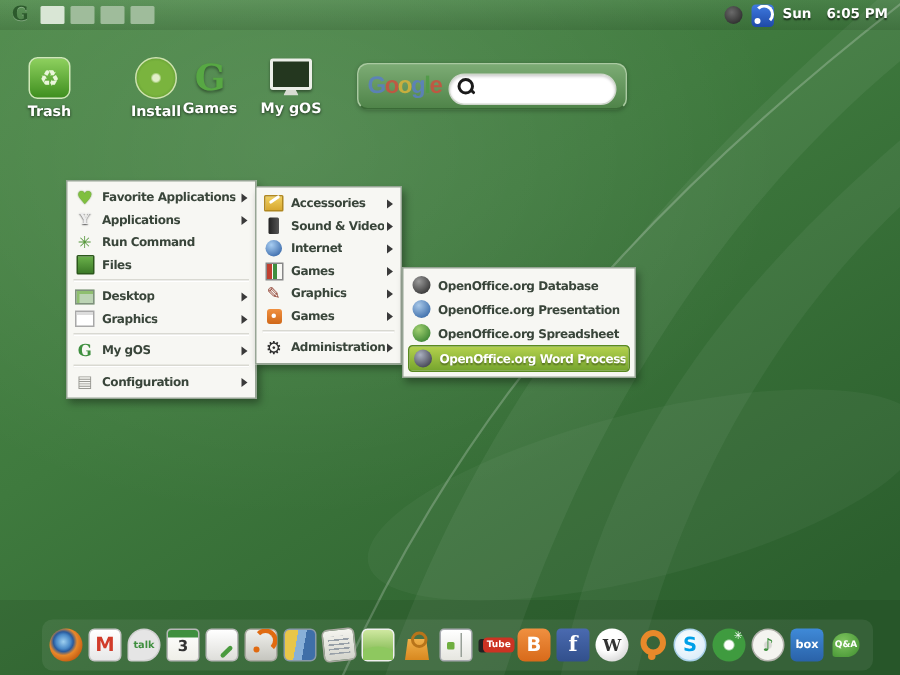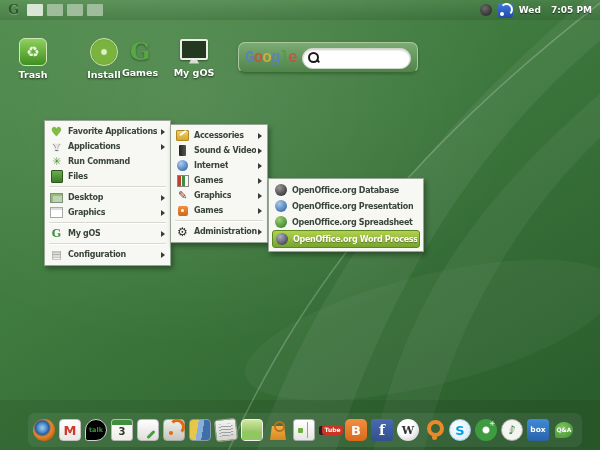--- a/index.html
+++ b/index.html
@@ -46,21 +46,21 @@
     clip-path:polygon(20% 0,80% 0,100% 100%,0 100%);}
   .dic-label{color:#fff;font-size:9.5px;font-weight:bold;
     text-shadow:0 1px 2px rgba(0,0,0,.7);white-space:nowrap;}
 
   
   #gsearch{position:absolute;left:238px;top:42px;width:180px;height:31px;
     border-radius:7px;background:linear-gradient(#7cab74,#4f8449);
     border:1px solid #a9c9a0;border-bottom-color:#3a6a36;
     display:flex;align-items:center;padding:0 6px;box-sizing:border-box;
     box-shadow:0 1px 3px rgba(0,0,0,.25);}
-  .glogo{font-family:Liberation Mono, monospace;font-weight:bold;font-size:16px;
+  .glogo{font-family:Liberation Sans, sans-serif;font-weight:bold;font-size:16px;
     letter-spacing:-1px;opacity:.85;margin-right:5px;line-height:1;}
   .gfield{position:relative;flex:1;height:21px;}
   #ginput{width:100%;height:100%;box-sizing:border-box;border:1px solid #cfd6cc;
     border-radius:11px;background:#fff;padding:0 6px 0 20px;font-size:10px;outline:none;
     box-shadow:inset 0 1px 2px rgba(0,0,0,.2);}
   .mag{position:absolute;left:6px;top:5px;width:7px;height:7px;border:2px solid #1a1a1a;
     border-radius:50%;}
   .mag::after{content:"";position:absolute;left:6px;top:6px;width:4px;height:2px;
     background:#1a1a1a;transform:rotate(45deg);border-radius:1px;}
 
@@ -122,21 +122,21 @@
   #dock{position:absolute;left:28px;top:413px;width:554px;height:34px;
     background:rgba(255,255,255,.07);border-radius:7px;display:flex;align-items:center;
     gap:4px;padding:0 5px;box-sizing:border-box;}
   .dk{width:22px;height:22px;border-radius:4px;position:relative;flex:none;display:flex;
     align-items:center;justify-content:center;box-sizing:border-box;cursor:pointer;}
   .dg{position:relative;z-index:2;line-height:1;}
   .di-firefox{border-radius:50%;background:radial-gradient(circle at 42% 40%,
     #9ed0f0 0%,#4a8ac8 26%,#2a5a9b 36%,#e8882a 50%,#c2590f 78%,#8a3a08 100%);}
   .di-gmail{background:linear-gradient(#fff,#e8e8e8);border:1px solid #c4c4c4;
     color:#d13b2a;font-weight:bold;font-size:13px;}
-  .di-talk{background:#000000;border-radius:50% 50% 50% 12%;color:#3f8f3f;font-weight:bold;
+  .di-talk{background:#e5e5e5;border-radius:50% 50% 50% 12%;color:#3f8f3f;font-weight:bold;
     font-size:6.5px;border:1px solid #d0d0d0;text-align:center;}
   .di-cal{background:linear-gradient(#fff,#efefe8);border:1px solid #b8b8b8;
     color:#333;font-weight:bold;font-size:10px;border-radius:3px;}
   .di-cal::before{content:"";position:absolute;top:0;left:0;right:0;height:5px;
     background:#3f8f3f;border-radius:2px 2px 0 0;}
   .di-cal .dg{margin-top:4px;}
   .di-docs{background:linear-gradient(#fff,#dededa);border:1px solid #b8b8b8;}
   .di-docs::after{content:"";position:absolute;right:2px;bottom:4px;width:10px;height:3px;
     background:#4a9b3f;transform:rotate(-45deg);border-radius:2px;}
   .di-rss{background:linear-gradient(#f0f0ec,#c6c6bf);border:1px solid #a8a8a0;}
@@ -220,22 +220,22 @@
     <span class="tb-logo">G</span>
     <div class="pager">
       <div class="ws ws-active"></div>
       <div class="ws"></div>
       <div class="ws"></div>
       <div class="ws"></div>
     </div>
     <div class="tb-right">
       <div class="vol"></div>
       <div class="wifi"></div>
-      <span class="clock" id="clock-day">Wed</span>
-      <span class="clock">7:05 PM</span>
+      <span class="clock" id="clock-day">Sun</span>
+      <span class="clock">6:05 PM</span>
     </div>
   </div>
 
   <div class="dicon" style="left:7px;">
     <div class="dic-img dic-trash">♻</div>
     <span class="dic-label">Trash</span>
   </div>
   <div class="dicon" style="left:78px;">
     <div class="dic-img dic-install"></div>
     <span class="dic-label">Install</span>

